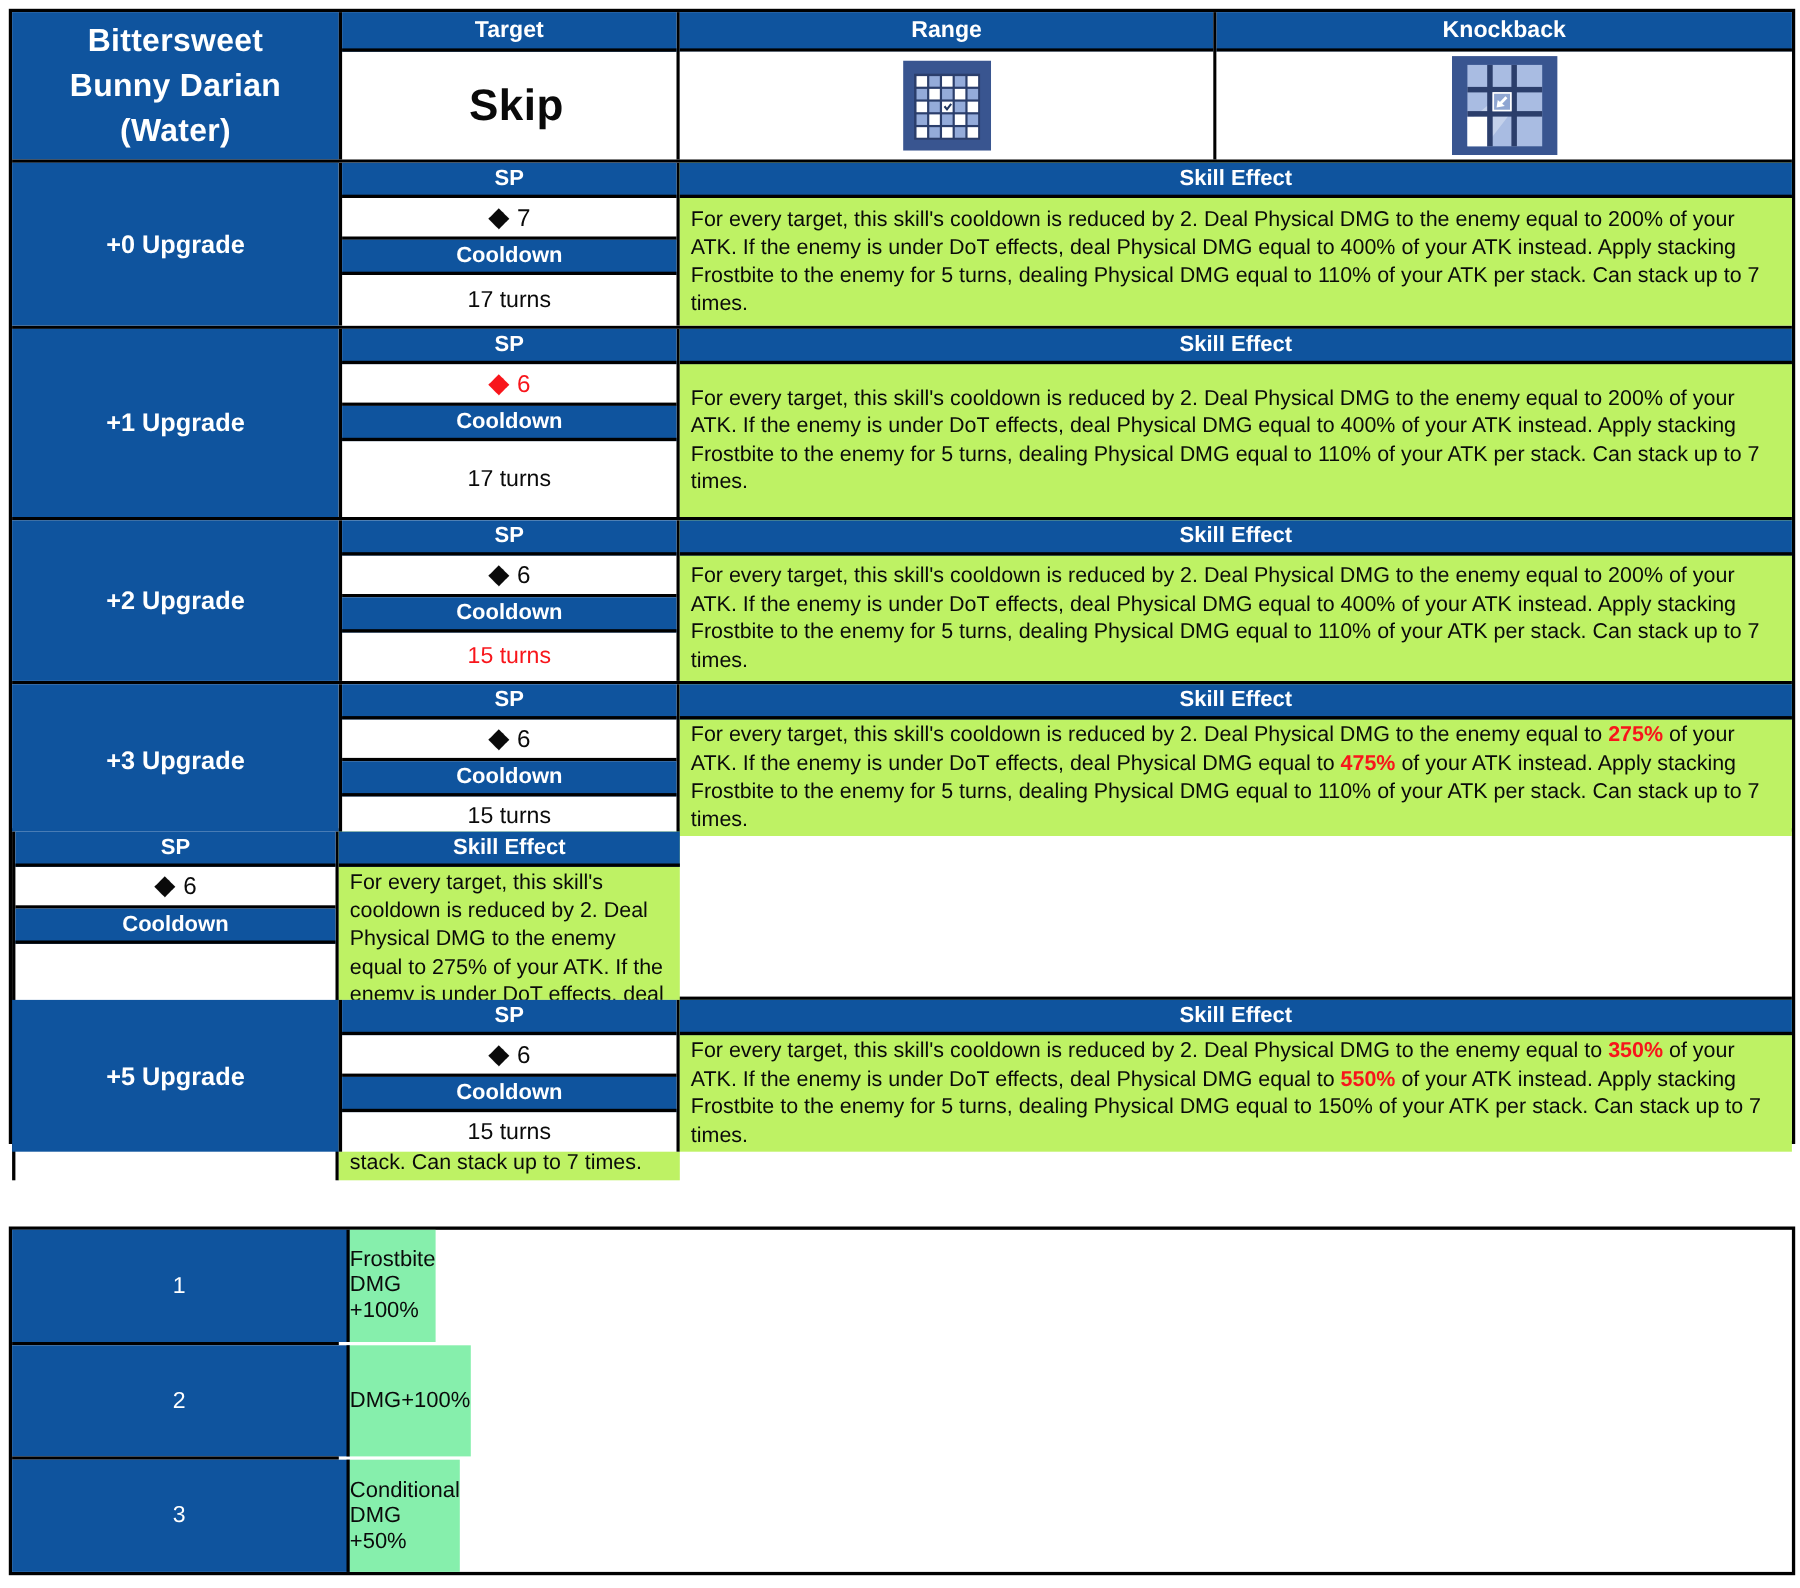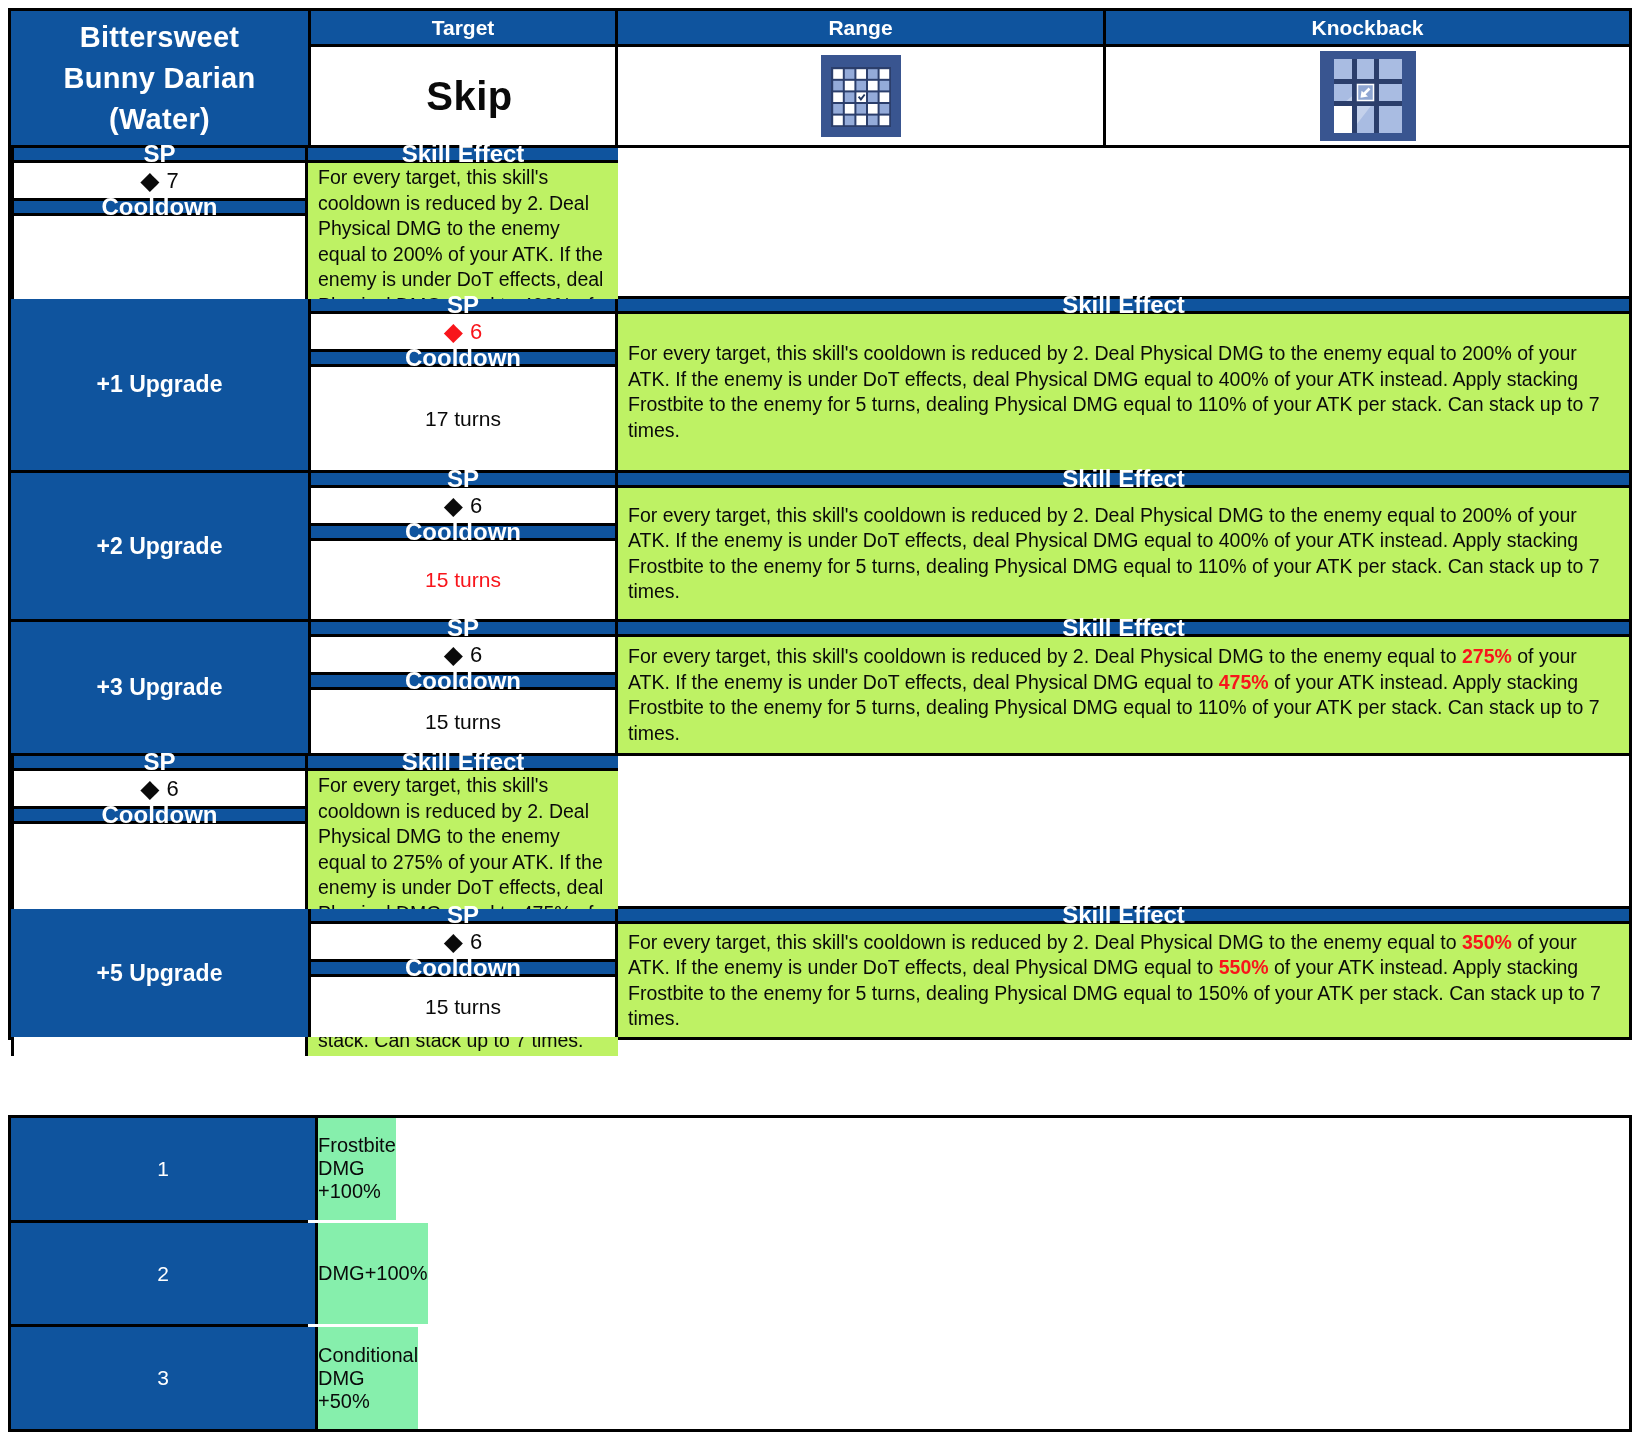--- a/index.html
+++ b/index.html
@@ -57,23 +57,23 @@
   .ulabel{
     display:flex;align-items:center;justify-content:center;
     font-size:23px;font-weight:bold;
   }
   .ucol{
     display:flex;flex-direction:column;
     border-left:3px solid var(--line);border-right:3px solid var(--line);
     background:#fff;
   }
   .ubar{
-    height:15px;border-bottom:3px solid var(--line);
-    display:flex;align-items:center;justify-content:center;
-    font-size:24px;font-weight:bold;flex:0 0 auto;
+    height:32px;border-bottom:3px solid var(--line);
+    display:flex;align-items:center;justify-content:center;
+    font-size:20px;font-weight:bold;flex:0 0 auto;
   }
   .usp{
     height:38px;border-bottom:3px solid var(--line);
     display:flex;align-items:center;justify-content:center;
     font-size:22px;color:#0a0a0a;flex:0 0 auto;
   }
   .usp .diamond{font-size:25px;line-height:1;}
   .usp .spnum{margin-left:7px;}
   .ucd{
     flex:1;display:flex;align-items:center;justify-content:center;
@@ -181,20 +181,21 @@
               <path d="M49.5 37.5 L44 43" stroke="#ffffff" stroke-width="2.6" fill="none"></path>
               <polygon points="40.5,46.8 41.6,39.8 48,45.4" fill="#ffffff"></polygon>
             </svg>
           </div>
         </div>
       </div>
     </div>
 
     <div id="ublocks">
   <div class="ublock ub0">
+    <div class="ulabel blue">+0 Upgrade</div>
     <div class="ucol">
       <div class="ubar blue">SP</div>
       <div class="usp">
         <span class="diamond">◆</span>
         <span class="spnum">7</span>
       </div>
       <div class="ubar blue">Cooldown</div>
       <div class="ucd">17 turns</div>
     </div>
     <div class="uright">

